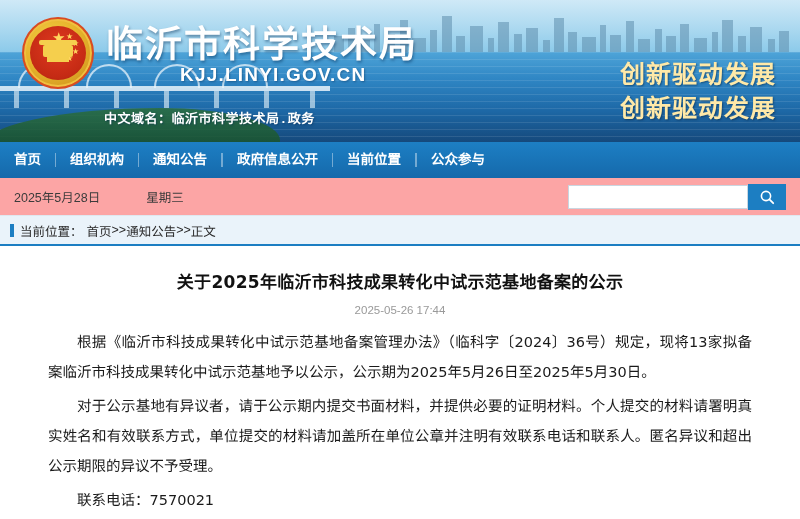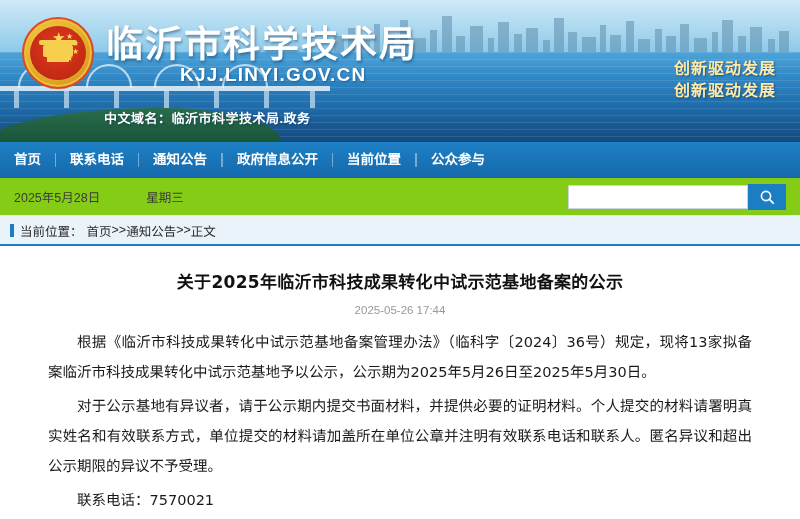--- a/index.html
+++ b/index.html
@@ -100,46 +100,47 @@
   .site-domain {
     position: absolute; left: 152px; top: 64px;
     font-family: "Liberation Sans", sans-serif;
     font-size: 19px; font-weight: 700; color: #ffffff; letter-spacing: 1.2px;
     text-shadow: 1px 1px 2px rgba(0,40,80,.4);
     margin-left: 28px;
   }
   .slogan {
     position: absolute; right: 24px; top: 58px; text-align: right;
     font-family: "DejaVu Serif", serif;
-    color: #ffe9a8; font-weight: 700; line-height: 1.35; font-size: 16px;
+    color: #ffe9a8; font-weight: 700; line-height: 1.35; font-size: 25px;
     text-shadow: 1px 1px 2px rgba(0,30,60,.5);
     letter-spacing: 1px;
   }
   .cn-domain {
     position: absolute; left: 104px; top: 108px;
     font-size: 13px; color: #ffffff; font-weight: 700; letter-spacing: .5px;
     text-shadow: 1px 1px 2px rgba(0,40,80,.5);
+    font-family: Liberation Mono, monospace;
   }
 
   
   .nav {
     width: 800px; height: 36px;
     background: linear-gradient(180deg, #1d7fc4 0%, #1569ab 100%);
     display: flex; align-items: center;
   }
   .nav-item {
     color: #fff; font-size: 13.5px; font-weight: 700;
     padding: 0 14px; height: 36px; line-height: 36px; white-space: nowrap;
     cursor: pointer;
   }
   .nav-sep { width: 1px; height: 14px; background: rgba(255,255,255,.4); }
 
   
   .subbar {
-    width: 800px; height: 38px; background: #84cc16;
+    width: 800px; height: 38px; background: #fca5a5;
     border-bottom: 1px solid #dfe8ef;
     display: flex; align-items: center;
   }
   .date { font-size: 12.5px; color: #3b3b3b; margin-left: 14px; }
   .weekday { font-size: 12.5px; color: #3b3b3b; margin-left: 46px; }
   .search-wrap {
     margin-left: auto; margin-right: 14px; display: flex; align-items: center;
   }
   .search-input {
     width: 180px; height: 24px; border: 1px solid #c9d6e0; background: #fff;
@@ -260,21 +261,21 @@
       <div>创新驱动发展</div>
       <div>创新驱动发展</div>
     </div>
 
     <div class="cn-domain">中文域名：临沂市科学技术局.政务</div>
   </div>
 
   <div class="nav">
     <div class="nav-item">首页</div>
     <div class="nav-sep"></div>
-    <div class="nav-item">联系电话</div>
+    <div class="nav-item">组织机构</div>
     <div class="nav-sep"></div>
     <div class="nav-item">通知公告</div>
     <div class="nav-sep"></div>
     <div class="nav-sep"></div>
     <div class="nav-item">政府信息公开</div>
     <div class="nav-sep"></div>
     <div class="nav-item">当前位置</div>
     <div class="nav-sep"></div>
     <div class="nav-sep"></div>
     <div class="nav-item">公众参与</div>

